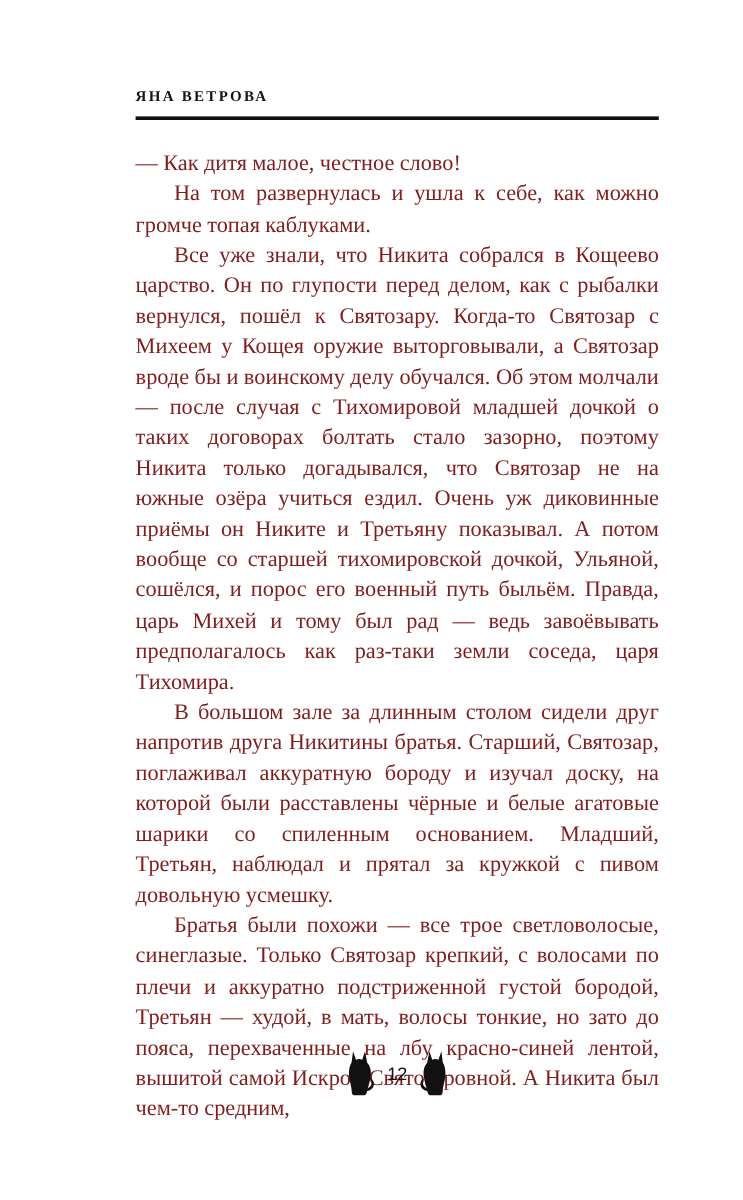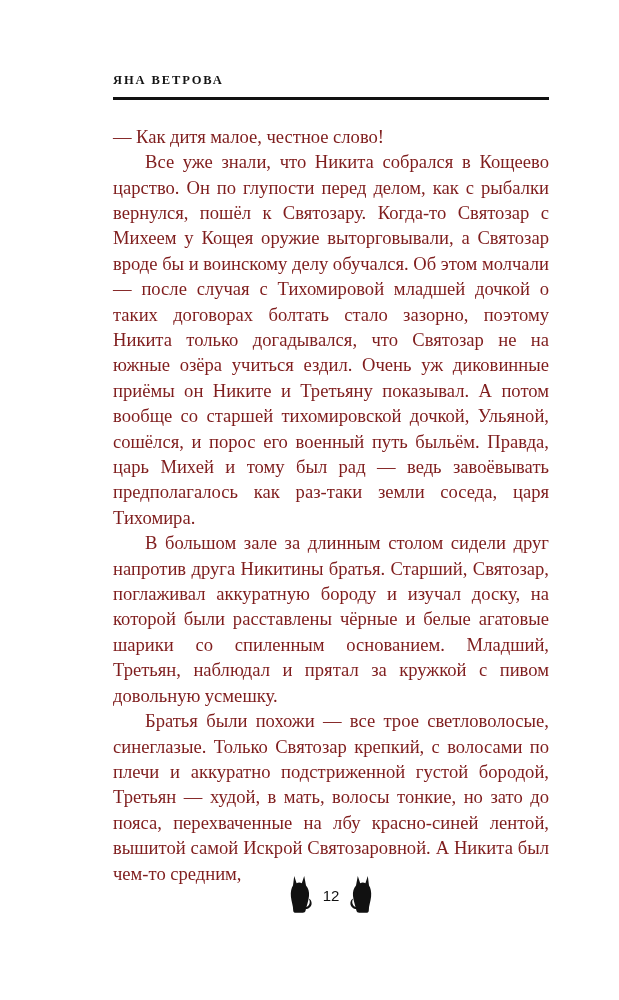--- a/index.html
+++ b/index.html
@@ -85,20 +85,21 @@
 </head>
 <body>
 
 <div class="page">
 
   <div class="content">
     <div class="running-head">ЯНА ВЕТРОВА</div>
     <div class="rule"></div>
     <div class="body-text">
       <p class="no-indent">— Как дитя малое, честное слово!</p>
+      <p>На том развернулась и ушла к себе, как можно громче топая каблуками.</p>
       <p>Все уже знали, что Никита собрался в Кощеево царство. Он по глупости перед делом, как с рыбалки вернулся, пошёл к Святозару. Когда-то Святозар с Михеем у Кощея оружие выторговывали, а Святозар вроде бы и воинскому делу обучался. Об этом молчали — после случая с Тихомировой младшей дочкой о таких договорах болтать стало зазорно, поэтому Никита только догадывался, что Святозар не на южные озёра учиться ездил. Очень уж диковинные приёмы он Никите и Третьяну показывал. А потом вообще со старшей тихомировской дочкой, Ульяной, сошёлся, и порос его военный путь быльём. Правда, царь Михей и тому был рад — ведь завоёвывать предполагалось как раз-таки земли соседа, царя Тихомира.</p>
       <p>В большом зале за длинным столом сидели друг напротив друга Никитины братья. Старший, Святозар, поглаживал аккуратную бороду и изучал доску, на которой были расставлены чёрные и белые агатовые шарики со спиленным основанием. Младший, Третьян, наблюдал и прятал за кружкой с пивом довольную усмешку.</p>
       <p>Братья были похожи — все трое светловолосые, синеглазые. Только Святозар крепкий, с волосами по плечи и аккуратно подстриженной густой бородой, Третьян — худой, в мать, волосы тонкие, но зато до пояса, перехваченные на лбу красно-синей лентой, вышитой самой Искрой Святозаровной. А Никита был чем-то средним,</p>
     </div>
   </div>
 
   <div class="footer">
     <span class="cat">
       <svg width="26" height="42" viewBox="0 0 26 42" xmlns="http://www.w3.org/2000/svg" aria-hidden="true">
         <path fill="#111111" d="M7.2 3.0 L9.6 10.2 C11.0 9.4 13.4 9.4 14.8 10.2 L17.2 3.0 L19.0 12.6 C21.4 15.2 22.4 19.0 22.0 23.0 C21.5 28.0 19.6 33.0 18.6 37.6 C18.3 39.0 17.2 39.8 15.8 39.8 L8.8 39.8 C7.2 39.8 6.2 38.8 6.2 37.4 C6.2 33.0 4.4 28.6 3.9 23.6 C3.4 18.8 4.4 14.8 6.0 12.4 Z"></path>

